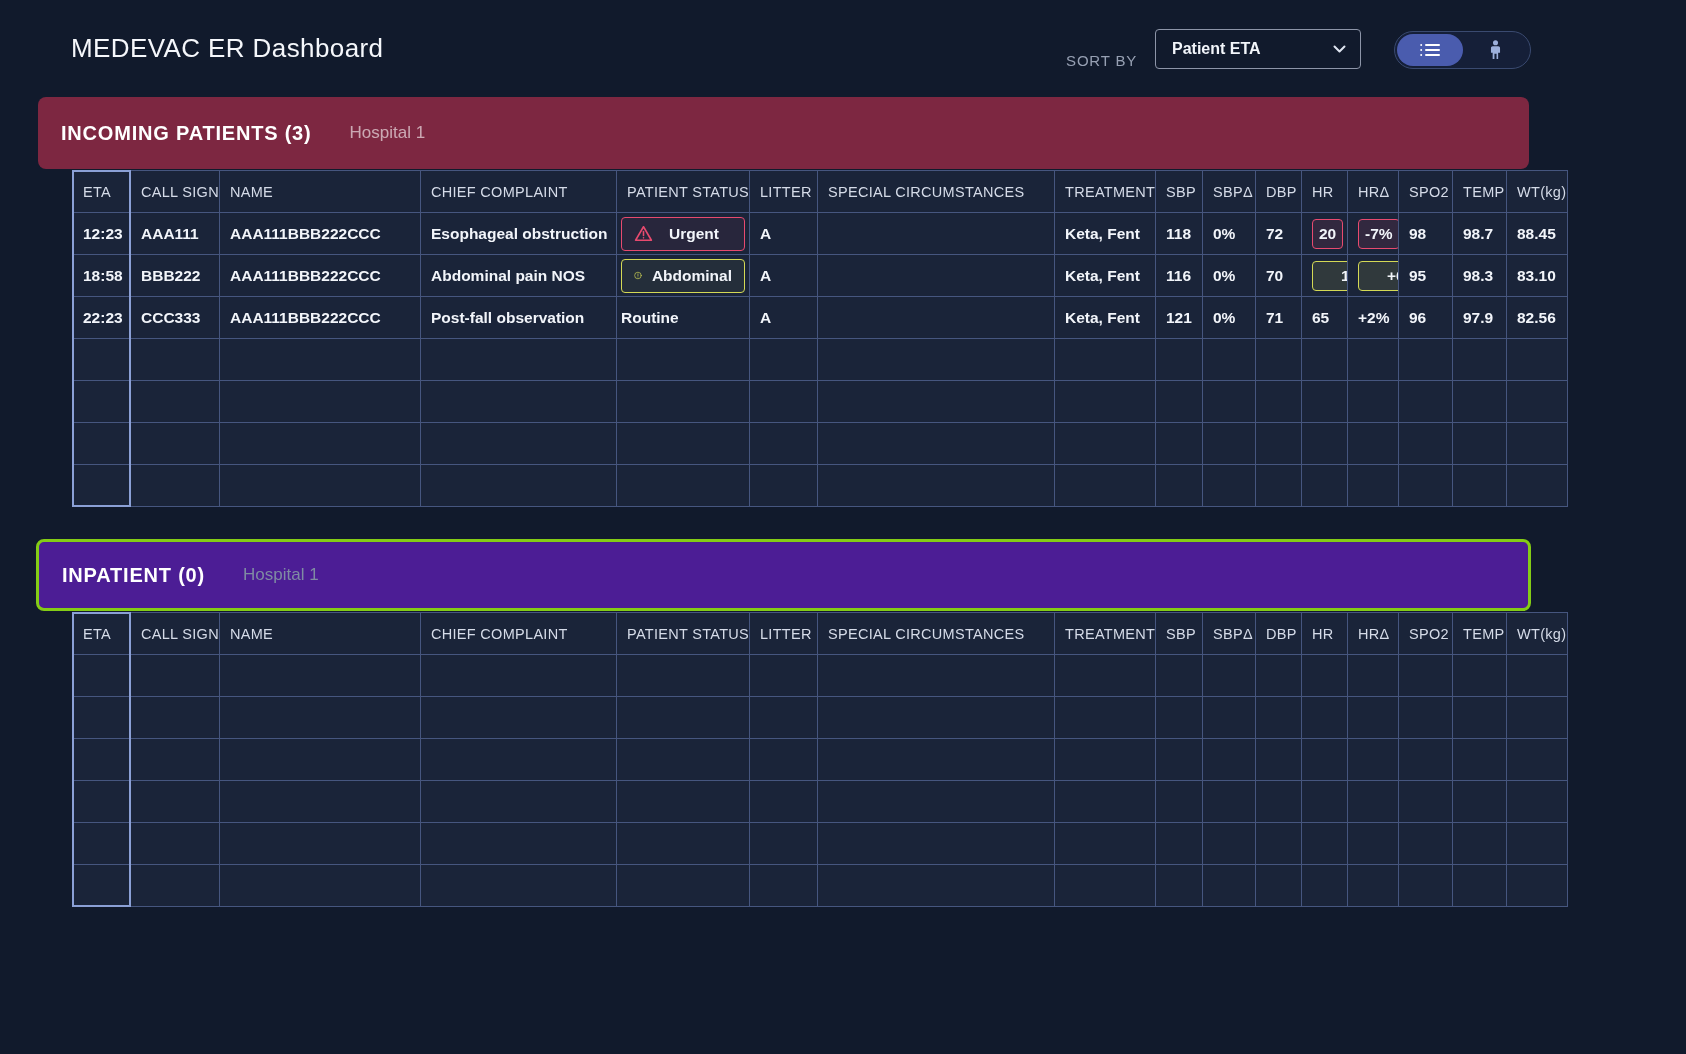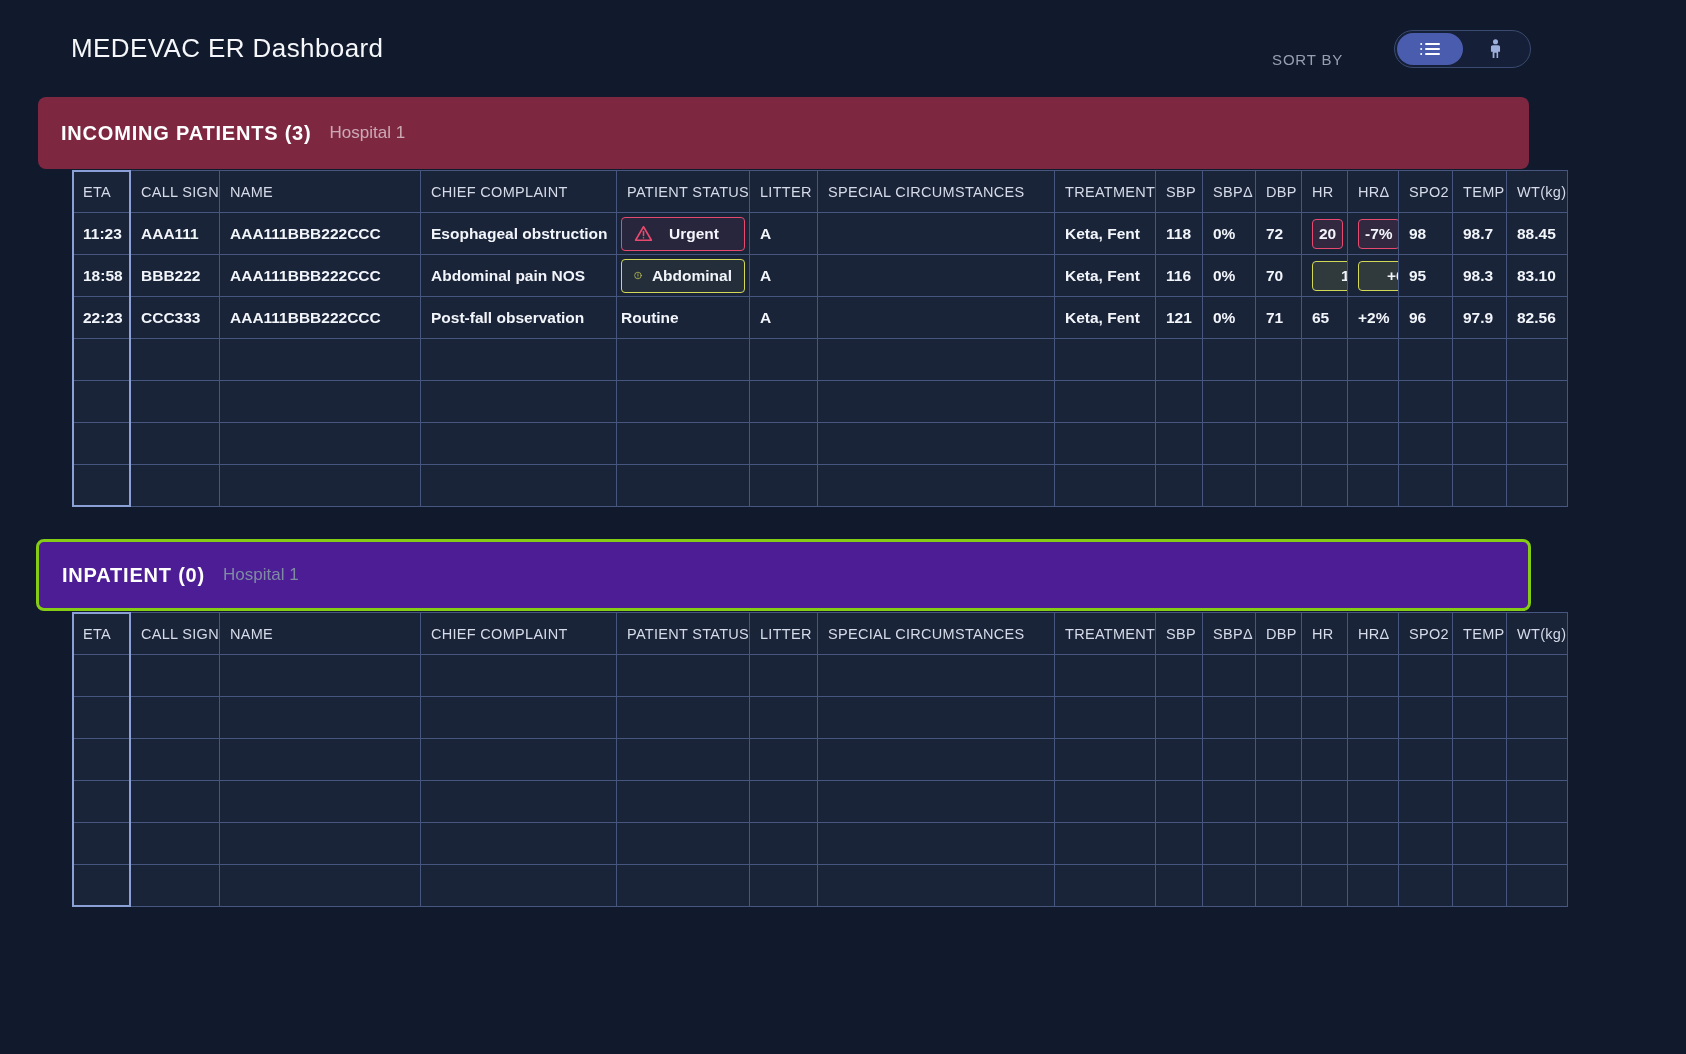--- a/index.html
+++ b/index.html
@@ -29,21 +29,21 @@
   .sort-label{font-size:15px;color:#97a0b3;letter-spacing:0.8px;margin-right:18px;}
   .dropdown{width:206px;height:40px;border:1px solid #8d95a8;border-radius:4px;display:flex;align-items:center;justify-content:space-between;padding:0 14px 0 16px;cursor:pointer;background:transparent;}
   .dropdown-value{font-weight:700;font-size:16px;color:#f2f5fa;}
   .view-toggle{display:flex;align-items:center;width:137px;height:38px;border-radius:19px;border:1px solid #3a4a70;background:#151f38;padding:2px;margin-left:33px;}
   .toggle-seg{flex:1;height:32px;border:none;background:transparent;border-radius:16px;display:flex;align-items:center;justify-content:center;cursor:pointer;padding:0;}
   .toggle-seg.active{background:var(--toggle);}
 
   
   .panel{margin-left:36px;width:1495px;}
   .panel + .panel{margin-top:32px;}
-  .banner{height:72px;display:flex;align-items:center;padding-left:23px;border-radius:8px;}
+  .banner{height:72px;display:flex;align-items:center;padding-left:23px;border-radius:8px;gap:20px;}
   .banner.maroon{background:var(--maroon);margin:0 2px;}
   .banner.plain{background:#4c1d95;border:3px solid #84cc16;}
   .banner-title{font-size:20px;font-weight:700;letter-spacing:0.8px;color:#ffffff;}
   .banner-sub{font-size:17px;margin-left:18px;}
   .banner.maroon .banner-sub{color:rgba(255,255,255,0.6);}
   .banner.plain .banner-sub{color:#7f8ba3;}
 
   
   .table-wrap{position:relative;margin-top:1px;margin-left:36px;}
   table{width:1495px;border-collapse:collapse;table-layout:fixed;}
@@ -67,20 +67,28 @@
 </style>
 </head>
 <body>
 
 <div class="app" data-name="medevac-dashboard">
 
   <header class="topbar" data-name="topbar">
     <h1 class="page-title" data-name="page-title">MEDEVAC ER Dashboard</h1>
     <div class="topbar-right" data-name="topbar-controls">
       <span class="sort-label" data-name="sort-by-label">SORT BY</span>
+      <div class="dropdown" data-name="sort-dropdown">
+        <span class="dropdown-value" data-name="sort-dropdown-value">Patient ETA</span>
+        <span data-name="chevron-down-icon" style="display:flex;">
+          <svg width="13" height="8" viewBox="0 0 13 8" fill="none" stroke="#dfe5f0" stroke-width="2" stroke-linecap="round" stroke-linejoin="round">
+              <path d="M1.5 1.5 L6.5 6.5 L11.5 1.5"></path>
+            </svg>
+        </span>
+      </div>
       <div class="view-toggle" data-name="view-toggle">
         <button class="toggle-seg active" data-name="list-view-button">
           <span data-name="list-icon" style="display:flex;">
             <svg width="20" height="14" viewBox="0 0 20 14" fill="none" stroke="#ffffff" stroke-width="2" stroke-linecap="round">
                 <line x1="1.2" y1="2" x2="1.21" y2="2"></line>
                 <line x1="6" y1="2" x2="19" y2="2"></line>
                 <line x1="1.2" y1="7" x2="1.21" y2="7"></line>
                 <line x1="6" y1="7" x2="19" y2="7"></line>
                 <line x1="1.2" y1="12" x2="1.21" y2="12"></line>
                 <line x1="6" y1="12" x2="19" y2="12"></line>
@@ -139,21 +147,21 @@
               <th data-name="column-header-dbp">DBP</th>
               <th data-name="column-header-hr">HR</th>
               <th data-name="column-header-hrd">HRΔ</th>
               <th data-name="column-header-spo2">SPO2</th>
               <th data-name="column-header-temp">TEMP</th>
               <th data-name="column-header-wt">WT(kg)</th>
             </tr>
           </thead>
           <tbody>
             <tr data-name="patient-row">
-              <td data-name="cell-eta">11:23</td>
+              <td data-name="cell-eta">12:23</td>
               <td data-name="cell-call_sign">AAA111</td>
               <td data-name="cell-name">AAA111BBB222CCC</td>
               <td data-name="cell-complaint">Esophageal obstruction</td>
               <td data-name="cell-status"><span data-name="status-badge-urgent" class="badge urgent">
                   <svg data-name="warning-triangle-icon" width="19" height="17" viewBox="0 0 24 21" fill="none" stroke="#e84a6f" stroke-width="2" stroke-linejoin="round" stroke-linecap="round">
                     <path d="M12 2 L22 19 L2 19 Z"></path>
                     <line x1="12" y1="8" x2="12" y2="13"></line>
                     <line x1="12" y1="16" x2="12.01" y2="16"></line>
                   </svg>
                   <span data-name="status-label" class="badge-label">Urgent</span>

